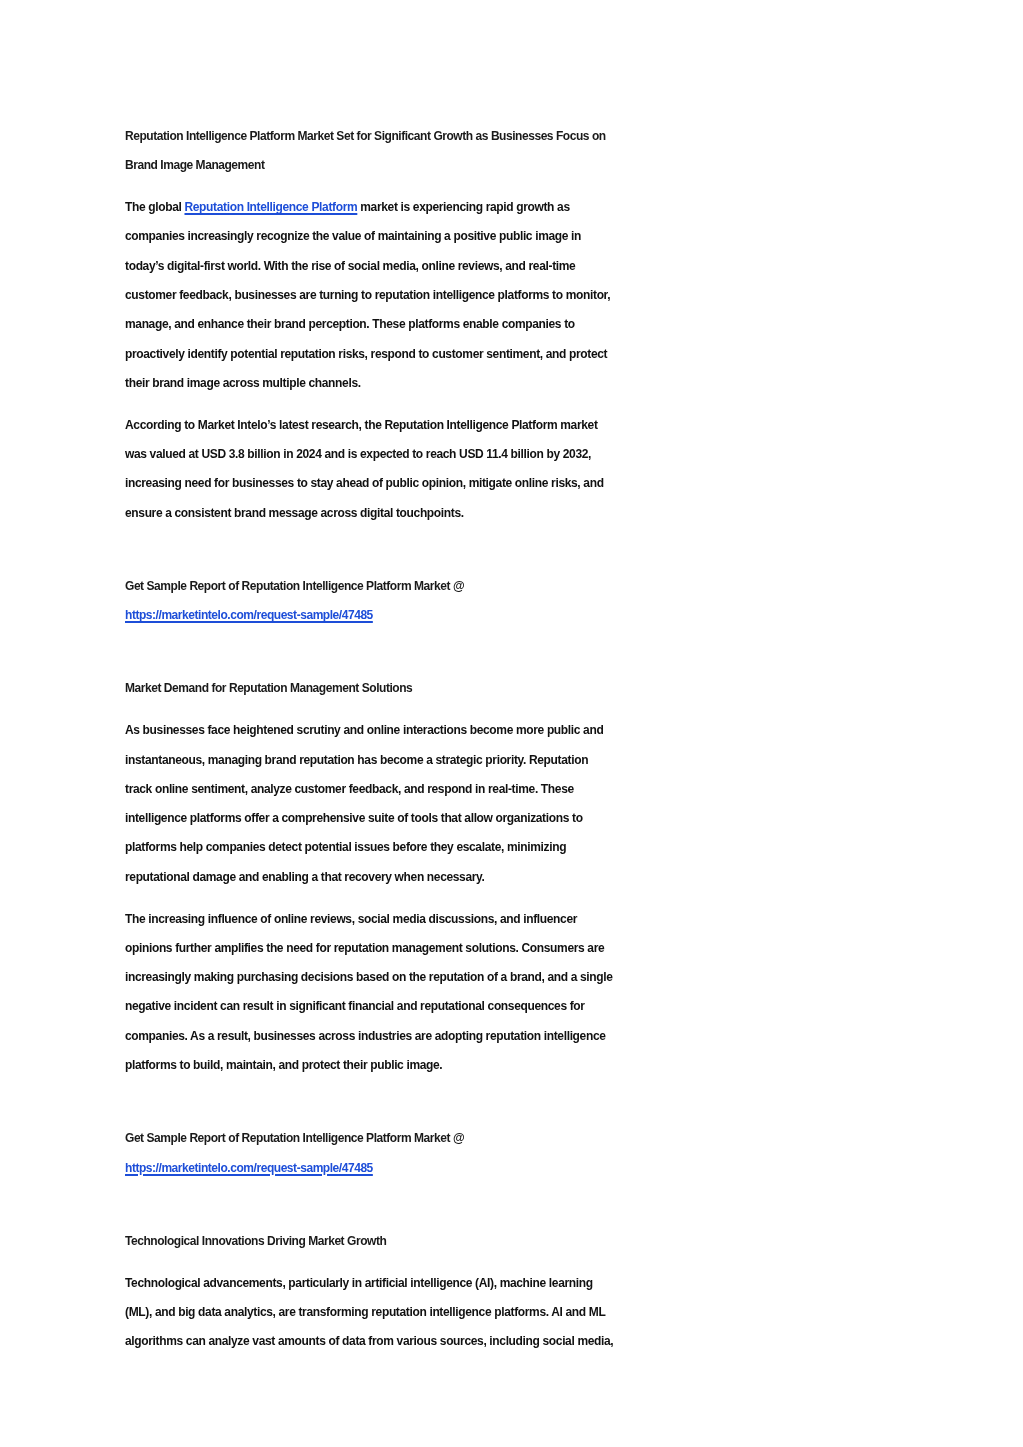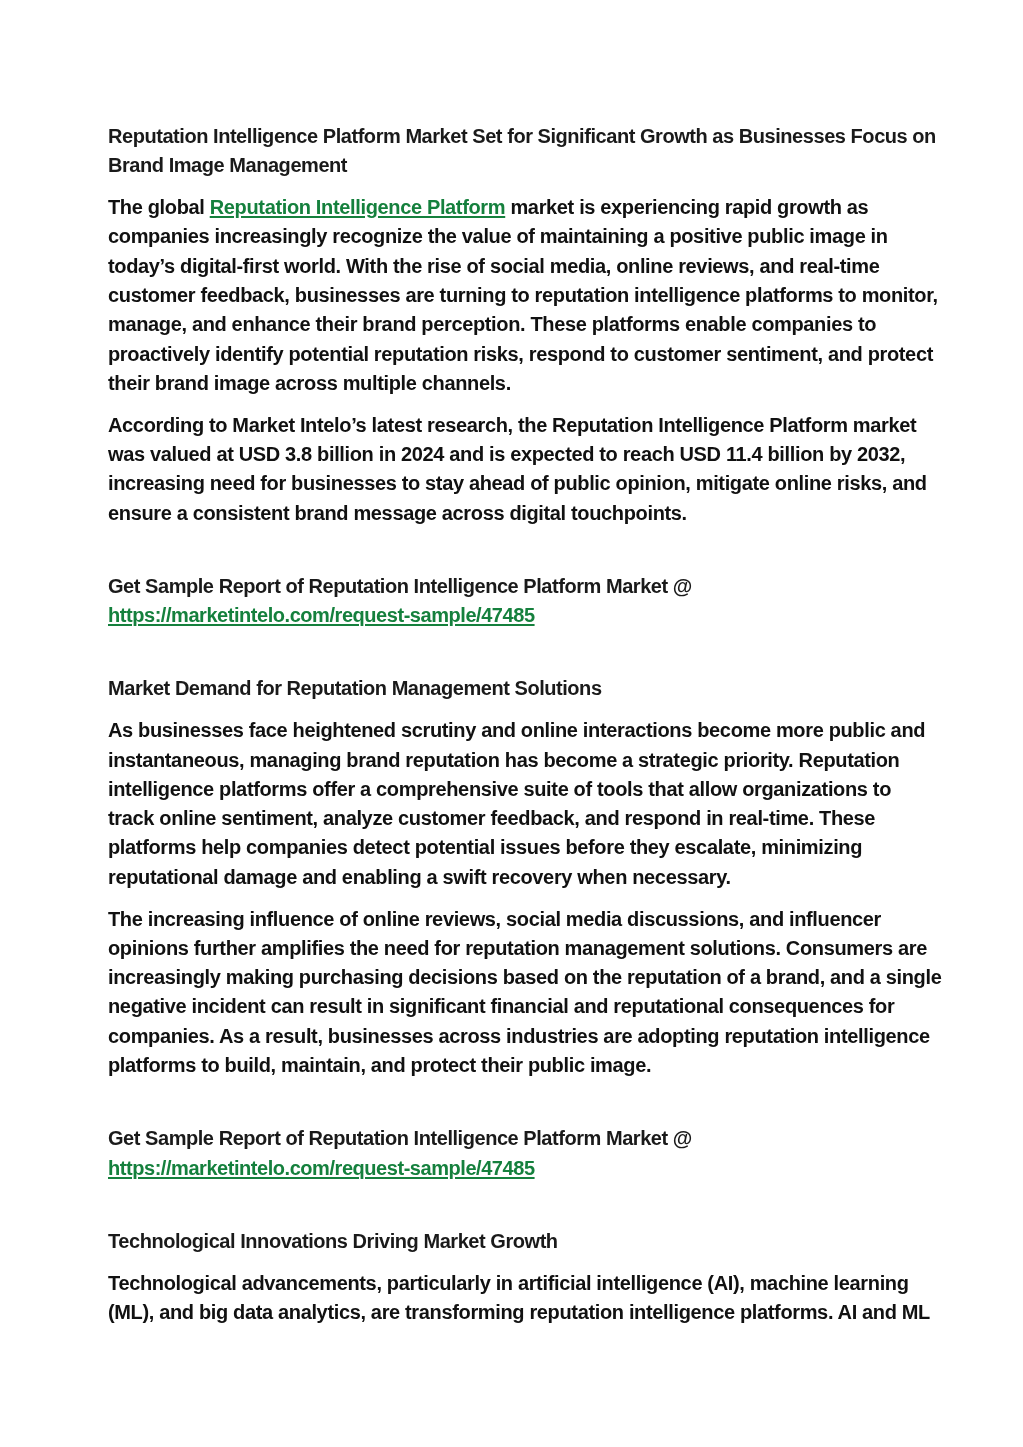--- a/index.html
+++ b/index.html
@@ -8,45 +8,45 @@
       background: #ffffff;
     }
     body {
       width: 1023px;
       height: 1447px;
       overflow: hidden;
       position: relative;
     }
     .page {
       position: absolute;
-      left: 108px;
+      left: 125px;
       top: 122px;
       width: 790px;
       color: #111111;
       font-family: "Liberation Sans Narrow", "Liberation Sans", sans-serif;
-      font-size: 20px;
+      font-size: 12px;
       line-height: 29.3px;
     }
     .p {
       margin: 0 0 12.5px 0;
       font-weight: 700;
       letter-spacing: -0.35px;
       word-spacing: 0px;
     }
     .semi {
       font-weight: 700;
       letter-spacing: -0.45px;
       color: #1a1a1a;
       margin-top: 44px;
     }
     .title {
       margin: 0 0 12.5px 0;
     }
     a.link {
-      color: #15803d;
+      color: #1d4ed8;
       text-decoration: underline;
       text-underline-offset: 2px;
       text-decoration-thickness: 1.5px;
     }
     .line { display: block; white-space: nowrap; }
   </style>
 </head>
 <body>
 
 <div class="page">
@@ -78,24 +78,24 @@
     <span class="line"><a class="link">https://marketintelo.com/request-sample/47485</a></span>
   </div>
 
   <div class="p semi">
     <span class="line">Market Demand for Reputation Management Solutions</span>
   </div>
 
   <div class="p">
     <span class="line">As businesses face heightened scrutiny and online interactions become more public and</span>
     <span class="line">instantaneous, managing brand reputation has become a strategic priority. Reputation</span>
+    <span class="line">track online sentiment, analyze customer feedback, and respond in real-time. These</span>
     <span class="line">intelligence platforms offer a comprehensive suite of tools that allow organizations to</span>
-    <span class="line">track online sentiment, analyze customer feedback, and respond in real-time. These</span>
     <span class="line">platforms help companies detect potential issues before they escalate, minimizing</span>
-    <span class="line">reputational damage and enabling a swift recovery when necessary.</span>
+    <span class="line">reputational damage and enabling a that recovery when necessary.</span>
   </div>
 
   <div class="p">
     <span class="line">The increasing influence of online reviews, social media discussions, and influencer</span>
     <span class="line">opinions further amplifies the need for reputation management solutions. Consumers are</span>
     <span class="line">increasingly making purchasing decisions based on the reputation of a brand, and a single</span>
     <span class="line">negative incident can result in significant financial and reputational consequences for</span>
     <span class="line">companies. As a result, businesses across industries are adopting reputation intelligence</span>
     <span class="line">platforms to build, maintain, and protect their public image.</span>
   </div>
@@ -105,15 +105,16 @@
     <span class="line"><a class="link">https://marketintelo.com/request-sample/47485</a></span>
   </div>
 
   <div class="p semi">
     <span class="line">Technological Innovations Driving Market Growth</span>
   </div>
 
   <div class="p">
     <span class="line">Technological advancements, particularly in artificial intelligence (AI), machine learning</span>
     <span class="line">(ML), and big data analytics, are transforming reputation intelligence platforms. AI and ML</span>
+    <span class="line">algorithms can analyze vast amounts of data from various sources, including social media,</span>
   </div>
 
 </div>
 
 </body></html>

